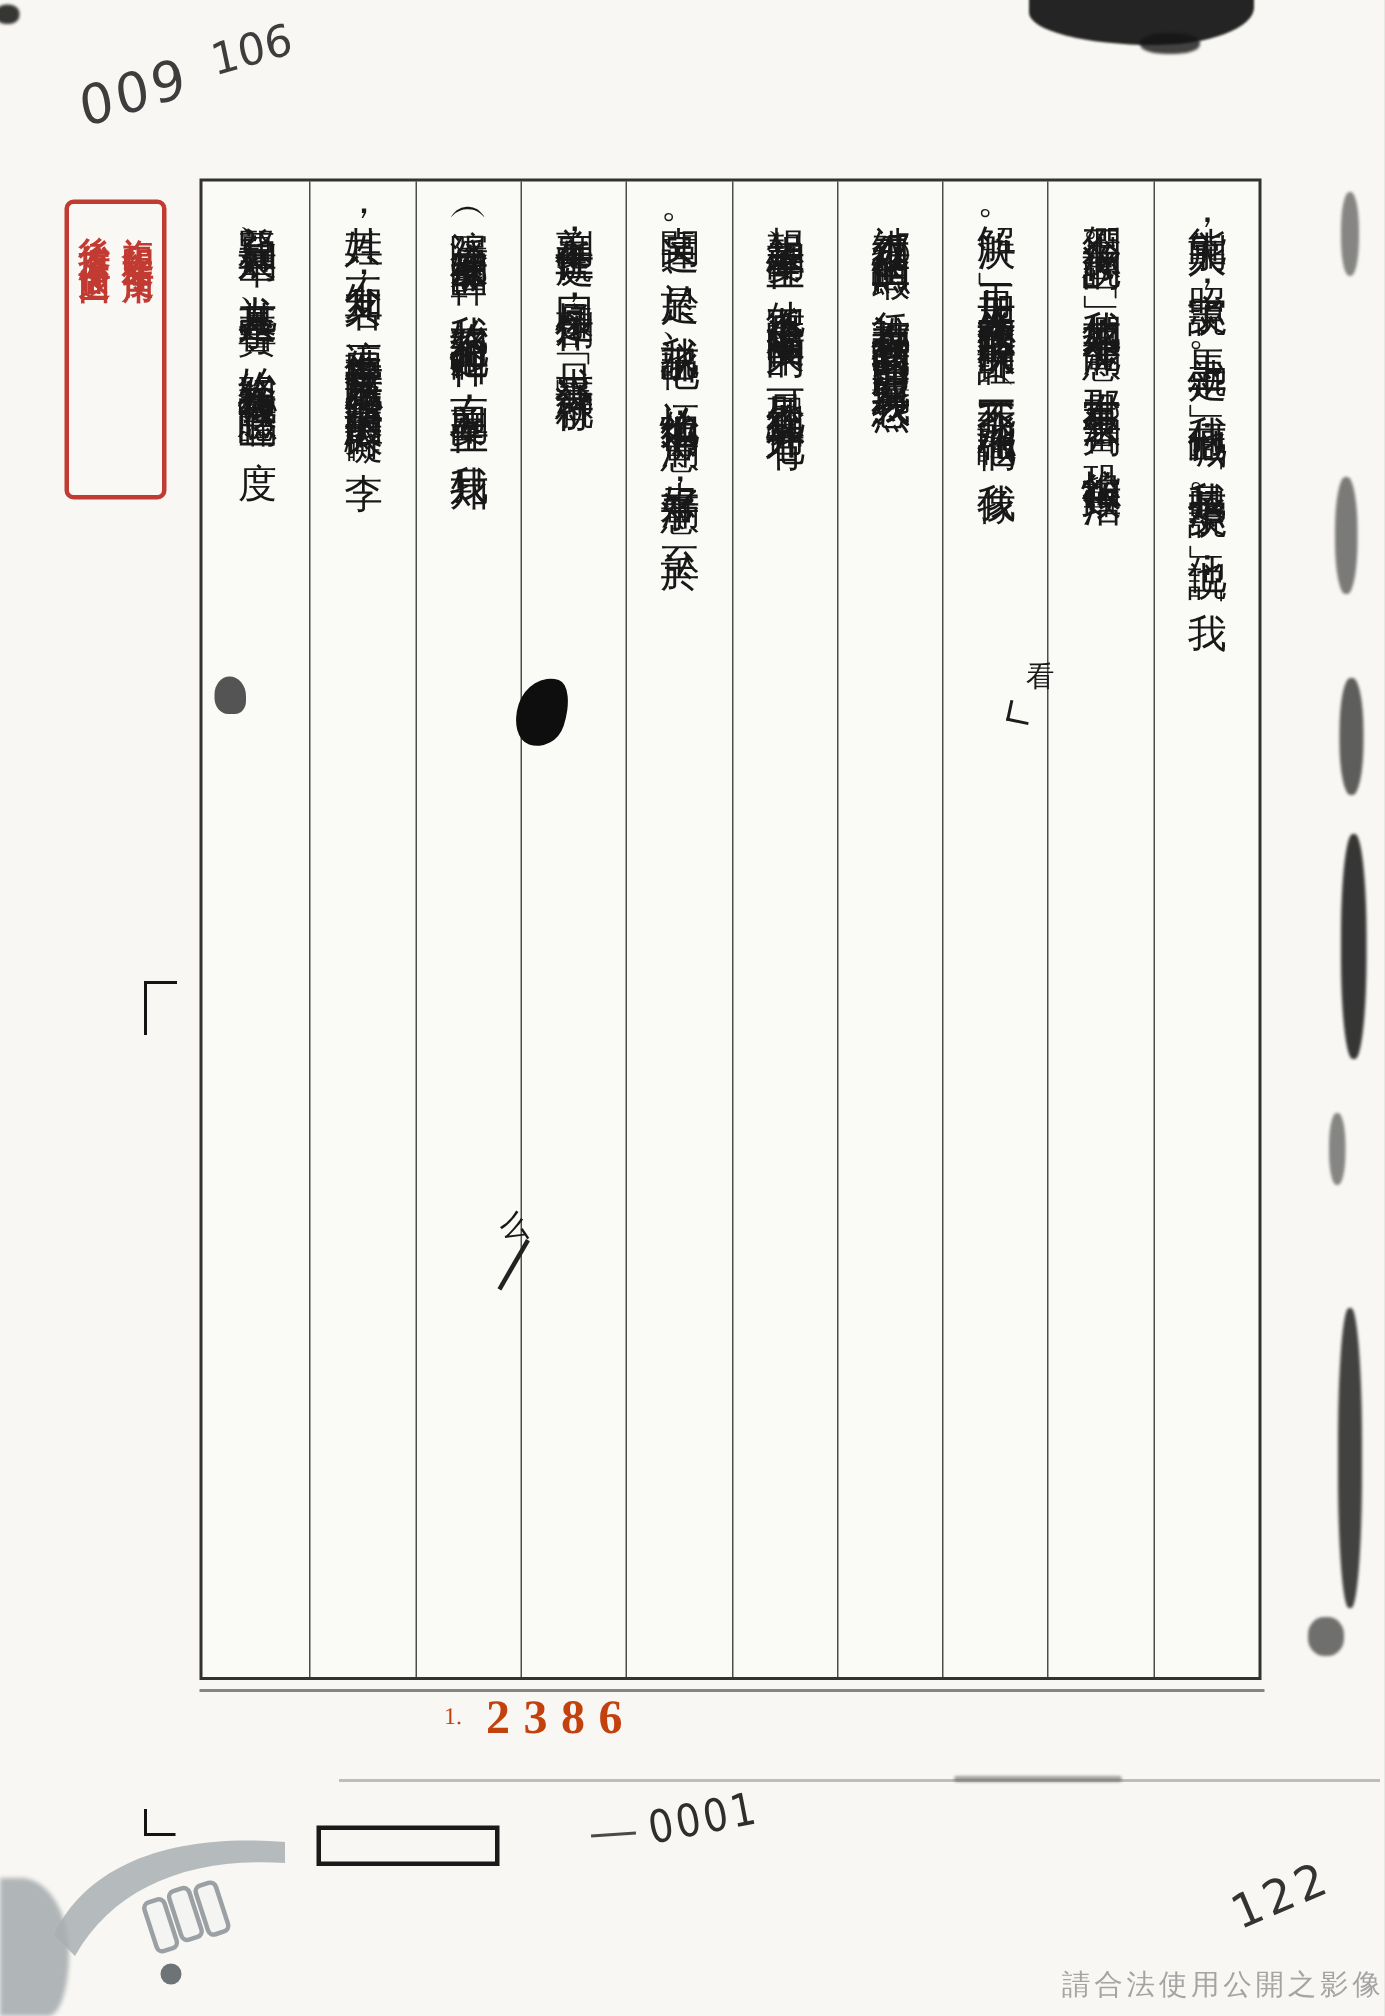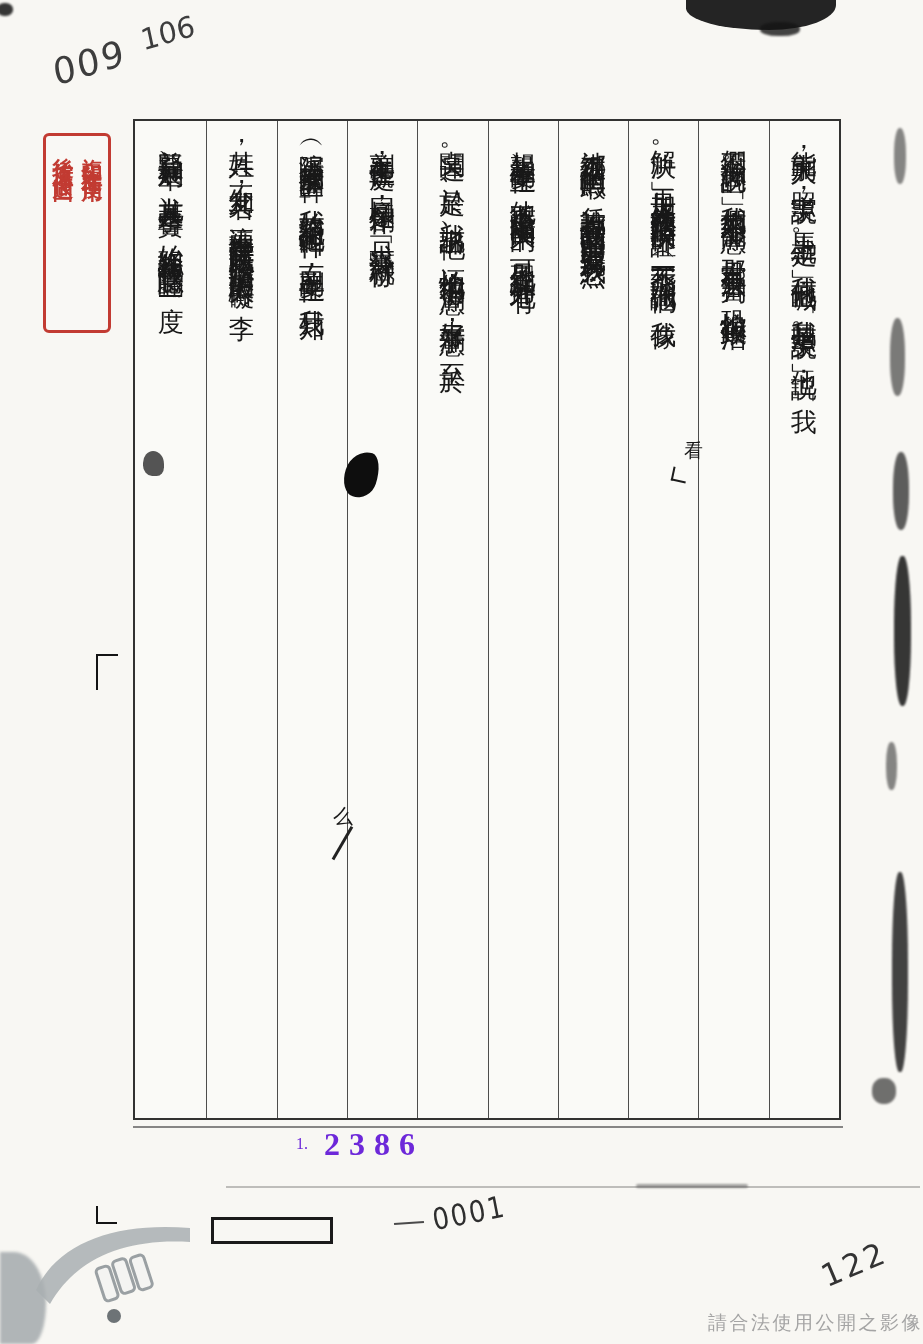--- a/index.html
+++ b/index.html
@@ -40,21 +40,21 @@
   .pencil{position:absolute;color:#3d3d3d;font-family:"DejaVu Sans",sans-serif;}
   .p009{left:52px;top:42px;font-size:36px;transform:rotate(-17deg) skewX(-6deg);letter-spacing:2px;}
   .p106{left:140px;top:16px;font-size:29px;transform:rotate(-16deg) skewX(-4deg);}
   .p122{left:820px;top:1246px;font-size:31px;transform:rotate(-23deg);letter-spacing:3px;color:#333;}
   .p0001{left:432px;top:1198px;font-size:26px;letter-spacing:2px;color:#2e2e2e;
          transform:rotate(-11deg) scaleY(1.15);}
   .dash0001{position:absolute;left:394px;top:1222px;width:30px;height:0;
          border-top:2.5px solid #4a4a4a;transform:rotate(-4deg);}
 
   
-  .footnum{position:absolute;left:296px;top:1126px;font-family:"Liberation Serif",serif;color:#6d28d9;text-align:right;}
+  .footnum{position:absolute;left:296px;top:1126px;font-family:"Liberation Serif",serif;color:#c2410c;text-align:right;}
   .footnum .pfx{font-size:16px;margin-right:16px;vertical-align:6px;}
   .footnum .num{font-size:32px;font-weight:700;letter-spacing:9px;}
 
   
   .faintline{position:absolute;left:226px;top:1186px;width:694px;height:0;
              border-top:2px solid rgba(95,95,95,.38);}
   .faintblip{position:absolute;left:636px;top:1184px;width:112px;height:4px;
              background:#5a5a5a;opacity:.55;filter:blur(1px);border-radius:2px;}
 
   

